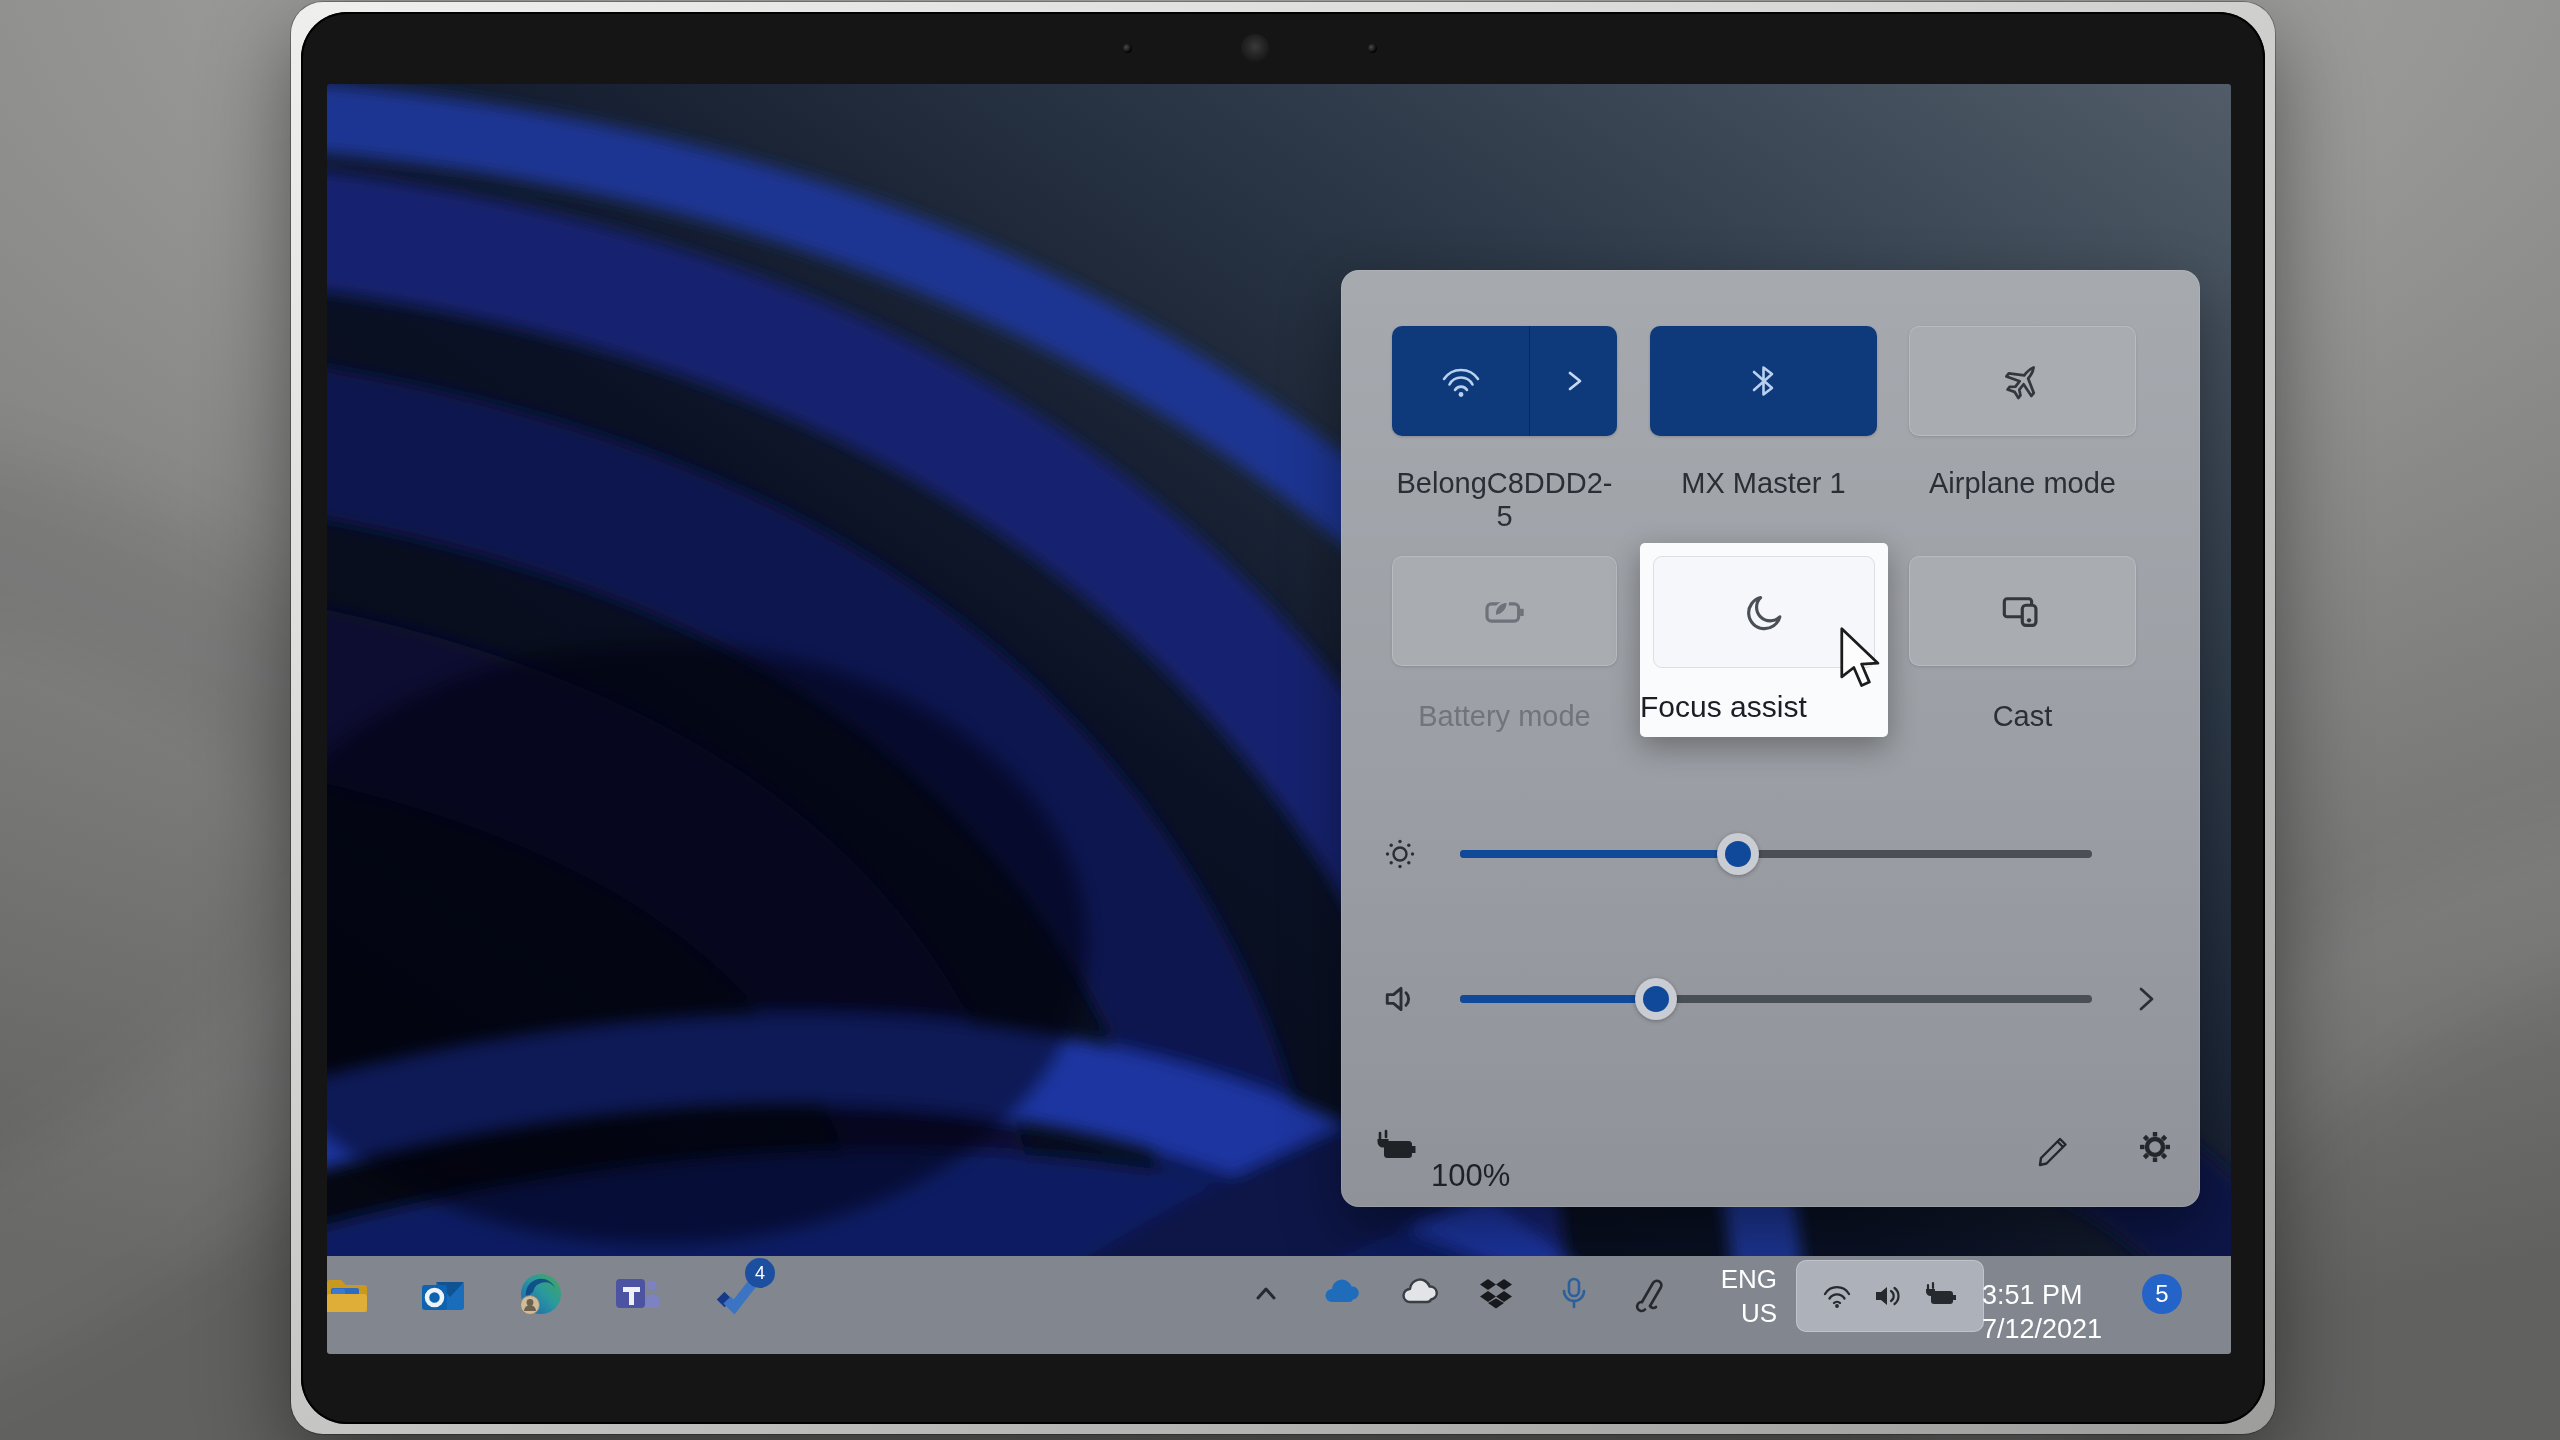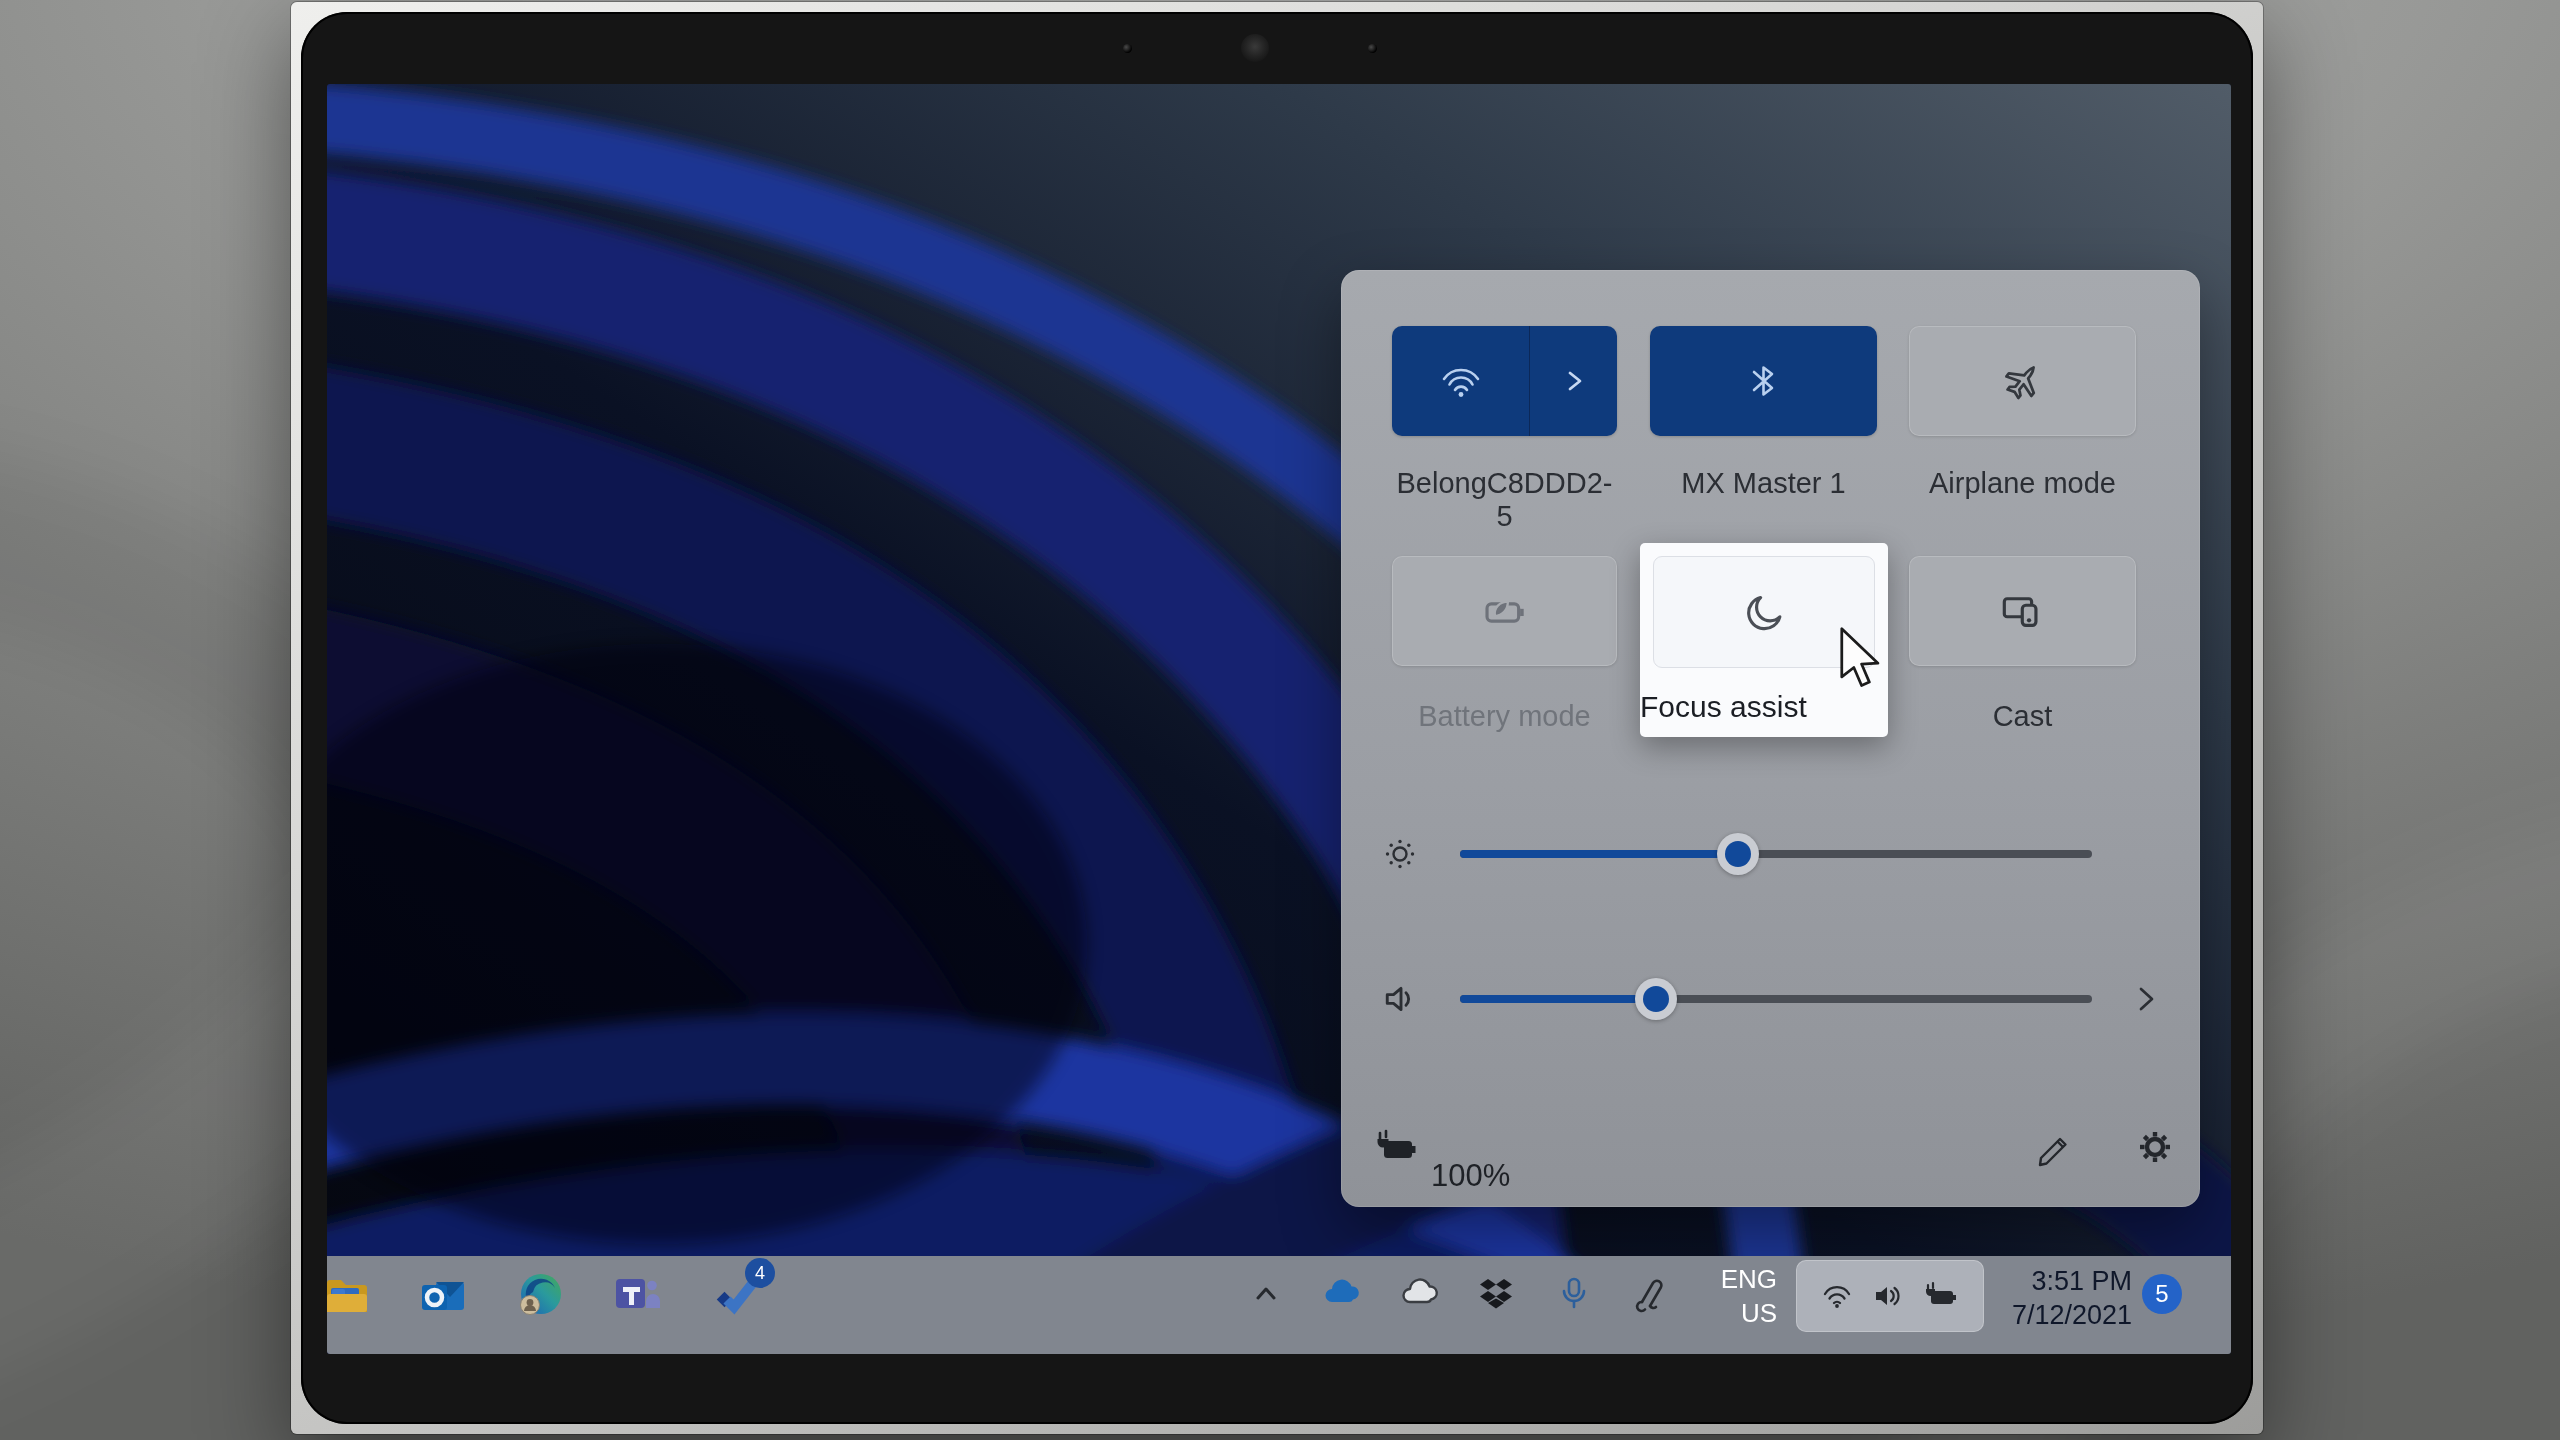--- a/index.html
+++ b/index.html
@@ -1,23 +1,23 @@
 <!DOCTYPE html>
 <html><head>
 <meta charset="utf-8">
 <style>
   html,body{margin:0;padding:0;background:#555;}
   .stage{position:relative;width:2560px;height:1440px;overflow:hidden;
     font-family:"Liberation Sans","DejaVu Sans",sans-serif;
     background:radial-gradient(115% 105% at 52% -8%, #b0b1af 0%, #989997 38%, #7e7f7d 66%, #616260 100%);}
   .abs{position:absolute;}
   
-  .device{position:absolute;left:291px;top:2px;width:1972px;height:1432px;border-radius:6px;
+  .device{position:absolute;left:291px;top:2px;width:1972px;height:1432px;border-radius:32px;
     background:linear-gradient(150deg,#efefed 0%,#d7d7d5 35%,#b9b9b7 70%,#9d9d9b 100%);
-    box-shadow:0 30px 90px rgba(0,0,0,.45), 0 0 0 1px rgba(0,0,0,.25);}
+    box-shadow:0 30px 90px rgba(0,0,0,.45), 0 0 0 1px rgba(0,0,0,.25);padding-left:12px;}
   .bezel{position:absolute;left:10px;top:10px;right:10px;bottom:10px;border-radius:46px;
     background:#151515;box-shadow:inset 0 0 0 2px #000;}
   .webcam{position:absolute;left:940px;top:22px;width:28px;height:28px;border-radius:50%;
     background:radial-gradient(circle at 50% 45%, #3a3a3a 0%, #242424 45%, #0c0c0c 100%);}
   .cam-dot{position:absolute;top:32px;width:9px;height:9px;border-radius:50%;
     background:radial-gradient(circle at 35% 35%, #4a4a4a, #000 70%);}
   .screen{position:absolute;left:26px;top:72px;width:1904px;height:1270px;overflow:hidden;
     border-radius:3px;background:#0a0f22;}
   .wallpaper{position:absolute;left:0;top:0;width:100%;height:100%;}
   
@@ -49,21 +49,21 @@
   .taskbar{position:absolute;left:0;right:0;bottom:0;height:98px;background:#81868f;}
   .task-apps{position:absolute;left:-4px;top:14px;display:flex;gap:49px;}
   .app{position:relative;width:48px;height:48px;}
   .tray-icon{position:absolute;top:18px;width:40px;height:40px;}
   .badge{position:absolute;border-radius:50%;color:#fff;display:flex;align-items:center;justify-content:center;}
   .badge.b4{left:34px;top:-12px;width:30px;height:30px;background:#1d4fa0;font-size:18px;}
   .badge.b5{left:1815px;top:18px;width:40px;height:40px;background:#2463c8;font-size:24px;}
   .lang{position:absolute;left:1378px;top:6px;width:72px;text-align:right;font-size:26px;line-height:34px;color:#ffffff;}
   .tray-button{position:absolute;left:1469px;top:4px;width:188px;height:72px;border-radius:10px;background:#adb1b9;
     display:flex;align-items:center;justify-content:center;gap:18px;box-shadow:inset 0 0 0 1px rgba(255,255,255,.25);}
-  .clock{position:absolute;left:1655px;top:8px;width:150px;text-align:right;font-size:27px;line-height:34px;color:#0f172a;}
+  .clock{position:absolute;left:1655px;top:22px;width:150px;font-size:27px;line-height:34px;color:#ffffff;}
 </style>
 </head>
 <body>
 
 <div class="stage">
 
   <svg class="abs" width="2560" height="1440">
     <defs>
         <filter id="bgblur" x="-40%" y="-40%" width="180%" height="180%">
           <feGaussianBlur stdDeviation="30"></feGaussianBlur>

